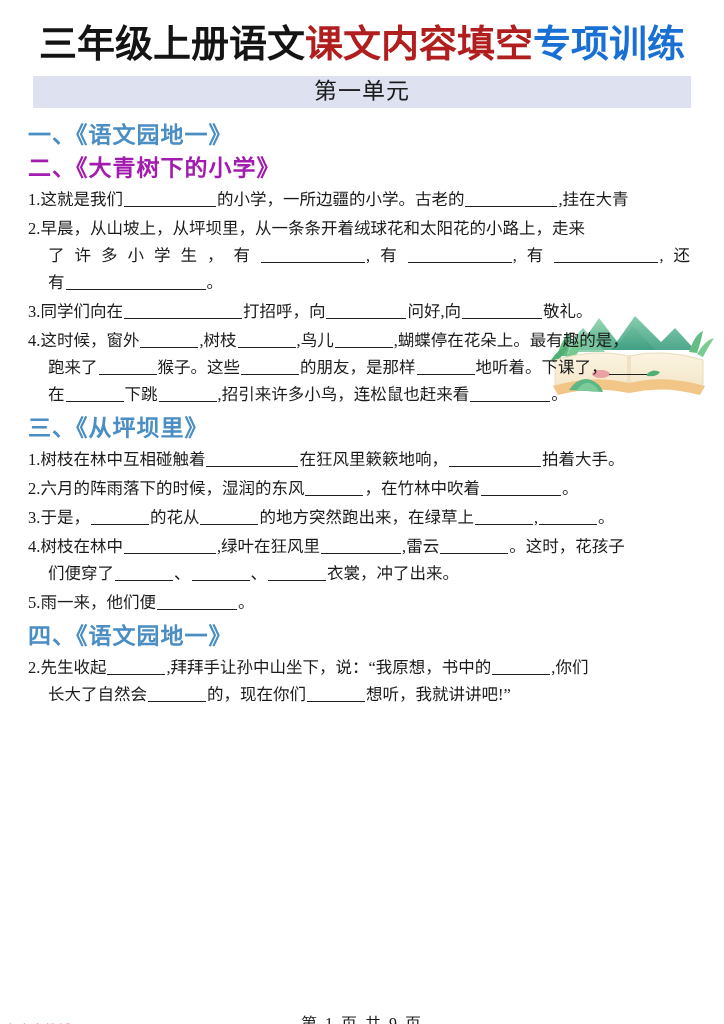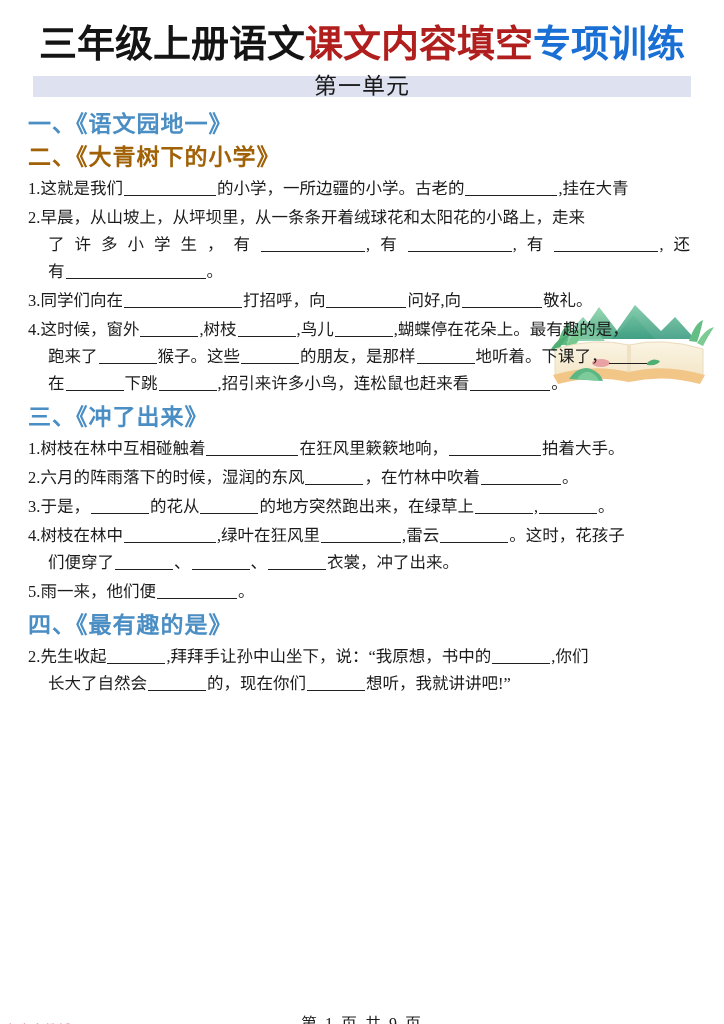--- a/index.html
+++ b/index.html
@@ -36,21 +36,21 @@
     white-space: nowrap;
     font-family: Liberation Sans, sans-serif;
   }
   .title .seg-a { color: #141414; }
   .title .seg-b { color: #b01e1e; }
   .title .seg-c { color: #1a6fd4; }
 
   
   .unit-band {
     margin: 10px 33px 0 33px;
-    height: 21px;
+    height: 32px;
     background: #dde1f0;
     display: flex;
     align-items: center;
     justify-content: center;
   }
   .unit-band .unit-text {
     font-size: 23px;
     line-height: 28px;
     color: #1b1b1b;
     letter-spacing: 1px;
@@ -201,21 +201,21 @@
         <ellipse cx="58" cy="80" rx="9" ry="4" fill="#e8949b" opacity="0.85"></ellipse>
         <path d="M104 80 q6-6 13-2 q-2 5-13 4 z" fill="#4fae74"></path>
 
         <path d="M26 96 q10-14 22-10 q10 4 12 12 z" fill="#5cb785"></path>
         <path d="M34 96 q6-9 13-7 q7 3 9 9 z" fill="#86cfa0" opacity="0.8"></path>
       </svg>
     </div>
 
     <div class="sec-head first" style="color: rgb(74, 142, 196);">一、《语文园地一》</div>
 
-    <div class="sec-head" style="color: #a16207;">二、《大青树下的小学》</div>
+    <div class="sec-head" style="color: #a21caf;">二、《大青树下的小学》</div>
 
     <div class="qitem">
       <span class="qline"><span>1.</span>这就是我们<span class="blank b8"></span>的小学，一所边疆的小学。古老的<span class="blank b8"></span>,挂在大青</span>
     </div>
 
     <div class="qitem">
       <span class="qline"><span>2.</span>早晨，从山坡上，从坪坝里，从一条条开着绒球花和太阳花的小路上，走来</span>
       <span class="qline justify">了许多小学生，有<span class="blank b9"></span>,有<span class="blank b9"></span>,有<span class="blank b9"></span>,还</span>
       <span class="qline indent">有<span class="blank b12"></span>。</span>
     </div>
@@ -223,21 +223,21 @@
     <div class="qitem">
       <span class="qline"><span>3.</span>同学们向在<span class="blank b10"></span>打招呼，向<span class="blank b7"></span>问好,向<span class="blank b7"></span>敬礼。</span>
     </div>
 
     <div class="qitem">
       <span class="qline"><span>4.</span>这时候，窗外<span class="blank b5"></span>,树枝<span class="blank b5"></span>,鸟儿<span class="blank b5"></span>,蝴蝶停在花朵上。最有趣的是，</span>
       <span class="qline indent">跑来了<span class="blank b5"></span>猴子。这些<span class="blank b5"></span>的朋友，是那样<span class="blank b5"></span>地听着。下课了，<span class="blank b3"></span></span>
       <span class="qline indent">在<span class="blank b5"></span>下跳<span class="blank b5"></span>,招引来许多小鸟，连松鼠也赶来看<span class="blank b7"></span>。</span>
     </div>
 
-    <div class="sec-head" style="color: rgb(74, 142, 196);">三、《冲了出来》</div>
+    <div class="sec-head" style="color: rgb(74, 142, 196);">三、《从坪坝里》</div>
 
     <div class="qitem">
       <span class="qline"><span>1.</span>树枝在林中互相碰触着<span class="blank b8"></span>在狂风里簌簌地响，<span class="blank b8"></span>拍着大手。</span>
     </div>
 
     <div class="qitem">
       <span class="qline"><span>2.</span>六月的阵雨落下的时候，湿润的东风<span class="blank b5"></span>，在竹林中吹着<span class="blank b7"></span>。</span>
     </div>
 
     <div class="qitem">
@@ -246,21 +246,21 @@
 
     <div class="qitem">
       <span class="qline"><span>4.</span>树枝在林中<span class="blank b8"></span>,绿叶在狂风里<span class="blank b7"></span>,雷云<span class="blank b6"></span>。这时，花孩子</span>
       <span class="qline indent">们便穿了<span class="blank b5"></span>、<span class="blank b5"></span>、<span class="blank b5"></span>衣裳，冲了出来。</span>
     </div>
 
     <div class="qitem">
       <span class="qline"><span>5.</span>雨一来，他们便<span class="blank b7"></span>。</span>
     </div>
 
-    <div class="sec-head" style="color: rgb(74, 142, 196);">四、《最有趣的是》</div>
+    <div class="sec-head" style="color: rgb(74, 142, 196);">四、《语文园地一》</div>
 
 
     <div class="qitem">
       <span class="qline"><span>2.</span>先生收起<span class="blank b5"></span>,拜拜手让孙中山坐下，说：“我原想，书中的<span class="blank b5"></span>,你们</span>
       <span class="qline indent">长大了自然会<span class="blank b5"></span>的，现在你们<span class="blank b5"></span>想听，我就讲讲吧!”</span>
     </div>
 
   </div>
 
   <div class="footer">

